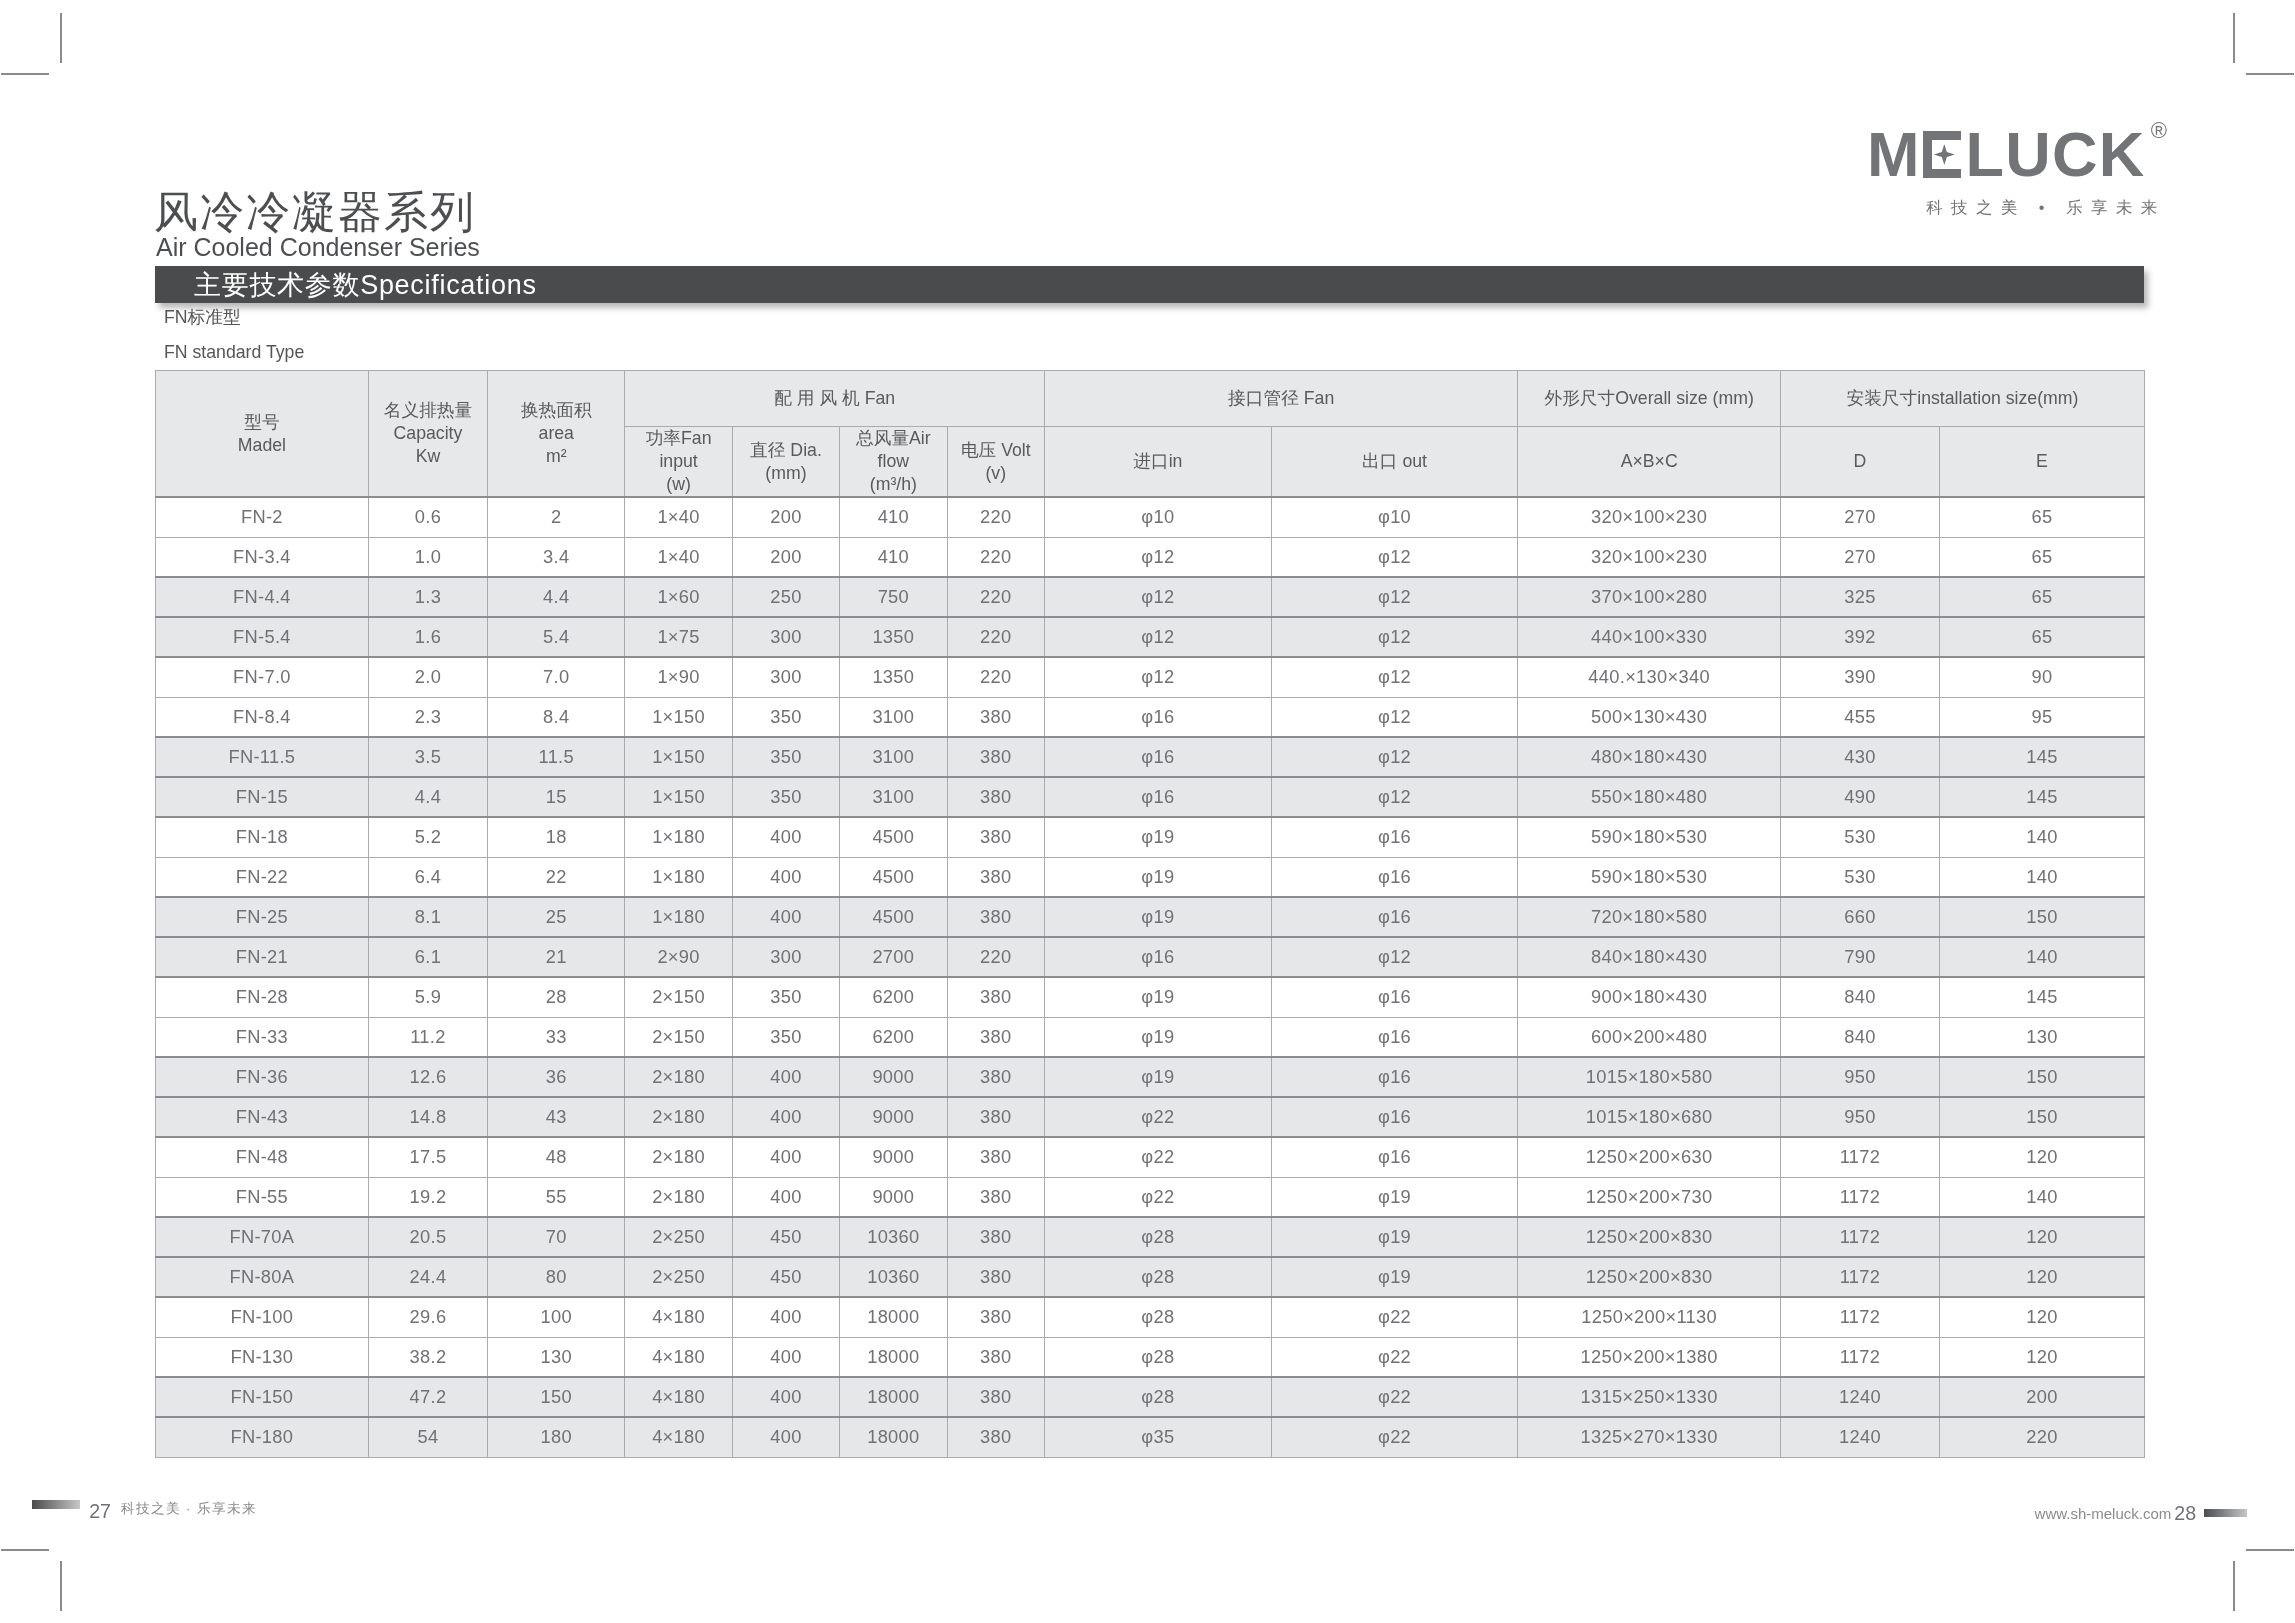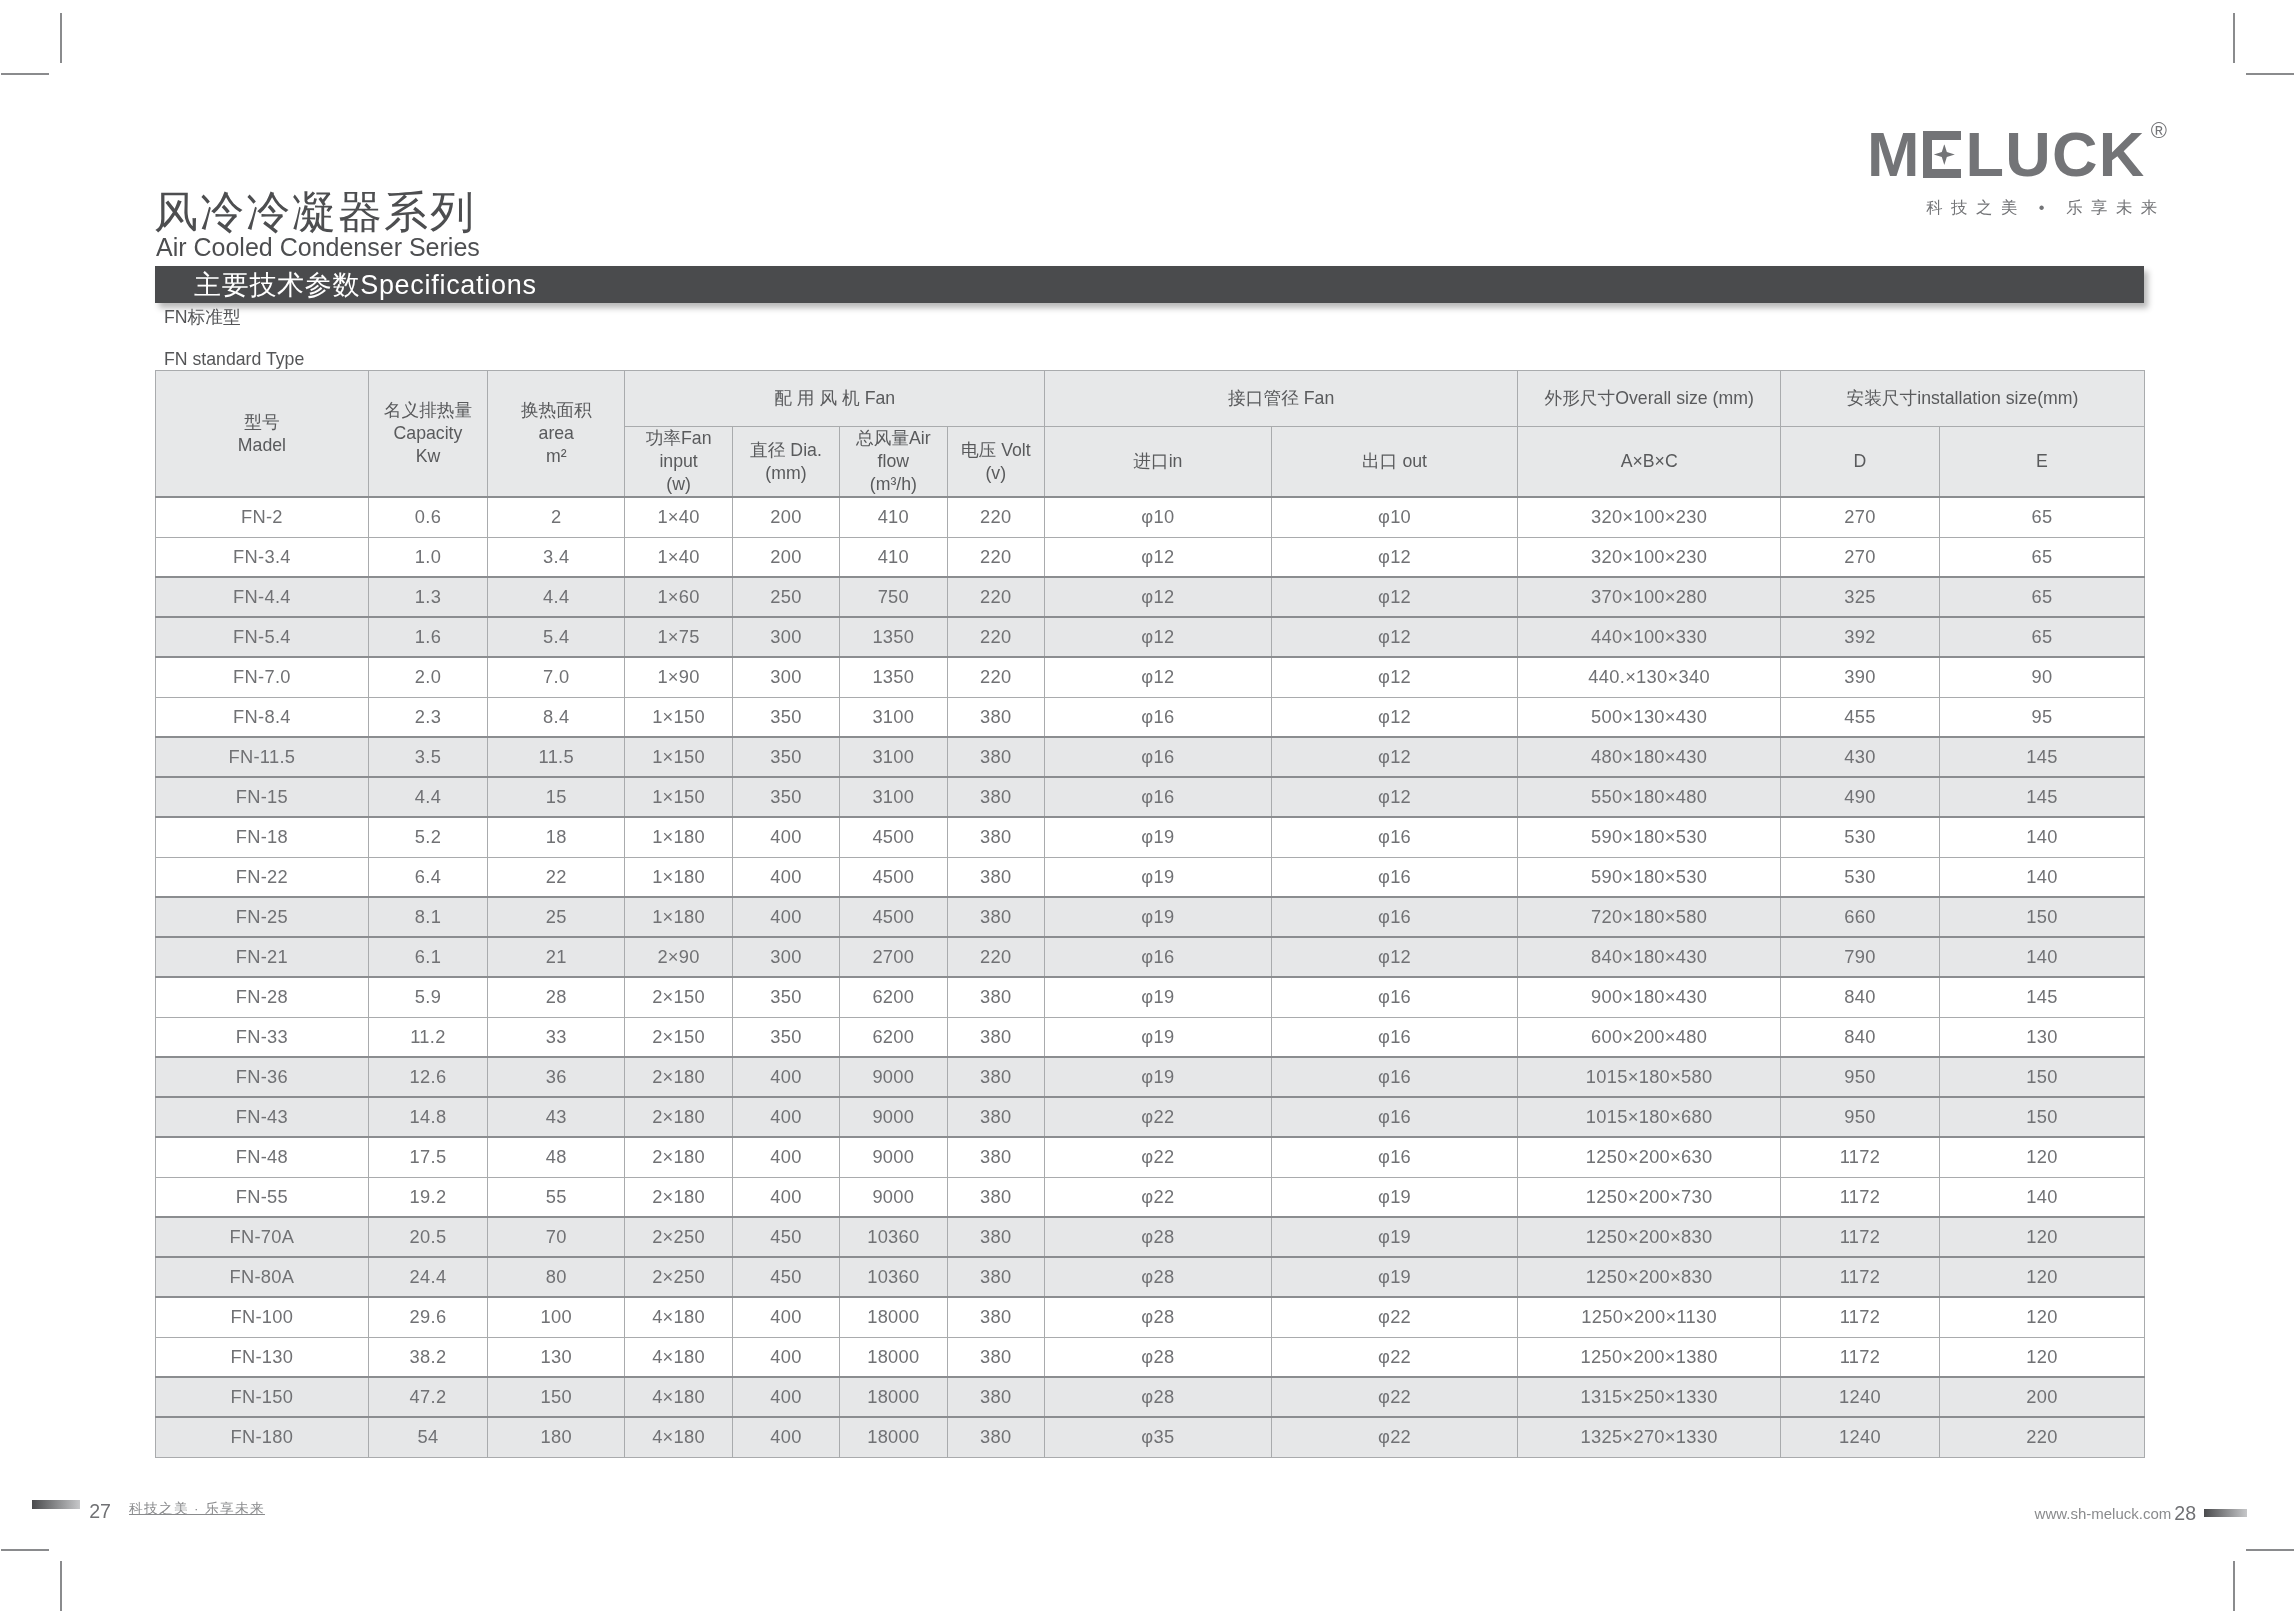--- a/index.html
+++ b/index.html
@@ -30,21 +30,21 @@
   .logo-reg { font-size:22px; color:#737477; align-self:flex-start; margin:-5.2px 0 0 5.2px; font-weight:400; }
   .logo-tagline { font-size:16.4px; letter-spacing:8.5px; color:#737477; padding-right:1.3px; }
 
   
   .title-cn { position:absolute; left:154px; top:183px; font-size:44px; letter-spacing:2px; color:#4d4e50; }
   .title-en { position:absolute; left:156px; top:233px; font-size:25px; color:#4d4e50; }
   .section-band { position:absolute; left:155px; top:266px; width:1989px; height:37px; background:#4a4b4d;
     box-shadow:3.9px 4.6px 5.9px rgba(0,0,0,.28); display:flex; align-items:center; padding-left:22px; }
   .section-band span { color:#ffffff; font-size:27px; letter-spacing:0.7px;margin-left:17px; }
   .series { position:absolute; left:164px; top:309px; font-size:17.7px; color:#545557; line-height:1.0; }
-  .series div + div { margin-top:24px; }
+  .series div + div { margin-top:17px; }
 
   
   table.spec { position:absolute; left:155px; top:370px; width:1990px; border-collapse:collapse; table-layout:fixed;
     border:1.3px solid #939598; }
   .spec th, .spec td { border:1px solid #a9abad; font-weight:normal; text-align:center; vertical-align:middle; }
   .spec thead th { background:#e7e8e9; color:#595a5c; font-size:17.7px; line-height:1.3; }
   .spec thead tr.h1 th { height:56px; }
   .spec thead tr.h2 th { height:54px; border-bottom:2px solid #8b8d90; }
   .multi { white-space:pre-line; }
   .spec tbody td { height:40px; font-size:18.3px; color:#707174; letter-spacing:0.3px; }
@@ -52,21 +52,21 @@
   .spec tbody tr.sep-light td { border-top:1px solid #c9cacb; }
   .spec tbody tr.sep-dark  td { border-top:2px solid #8b8d90; }
 
   
   .footer-left  { position:absolute; left:32px;  top:1500px; height:26px; display:flex; align-items:flex-start; }
   .footer-right { position:absolute; right:48px; top:1500px; height:26px; display:flex; align-items:center; }
   .f-bar { width:48px; height:8.5px; background:linear-gradient(90deg,#4a4b4d,#c6c7c9); }
   .f-bar.right { width:43px; }
   .f-page { font-size:19.6px; color:#707174; }
   .footer-left .f-bar { margin-right:9.2px; }
-  .f-tagline { font-size:13.7px; color:#8a8b8d; margin-left:18px; letter-spacing:1.3px;text-decoration:underline; }
+  .f-tagline { font-size:13.7px; color:#8a8b8d; margin-left:10px; letter-spacing:1.3px; }
   .f-url { font-size:15px; color:#8a8b8d; margin-right:3px; }
   .footer-right .f-bar { margin-left:7.9px; }
 </style>
 </head>
 <body>
 
 <div class="page">
 
   <div class="crop tl-v"></div>
   <div class="crop tl-h"></div>

